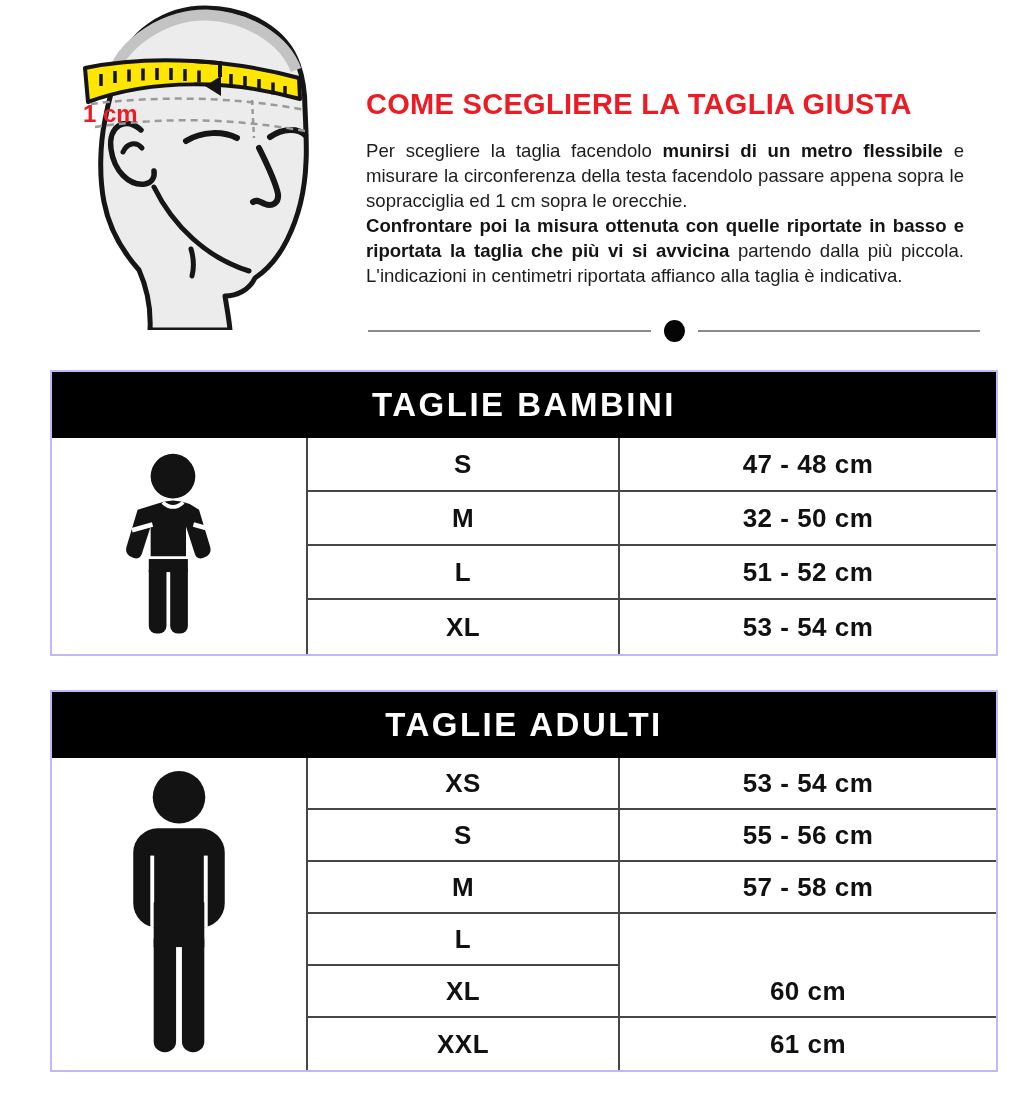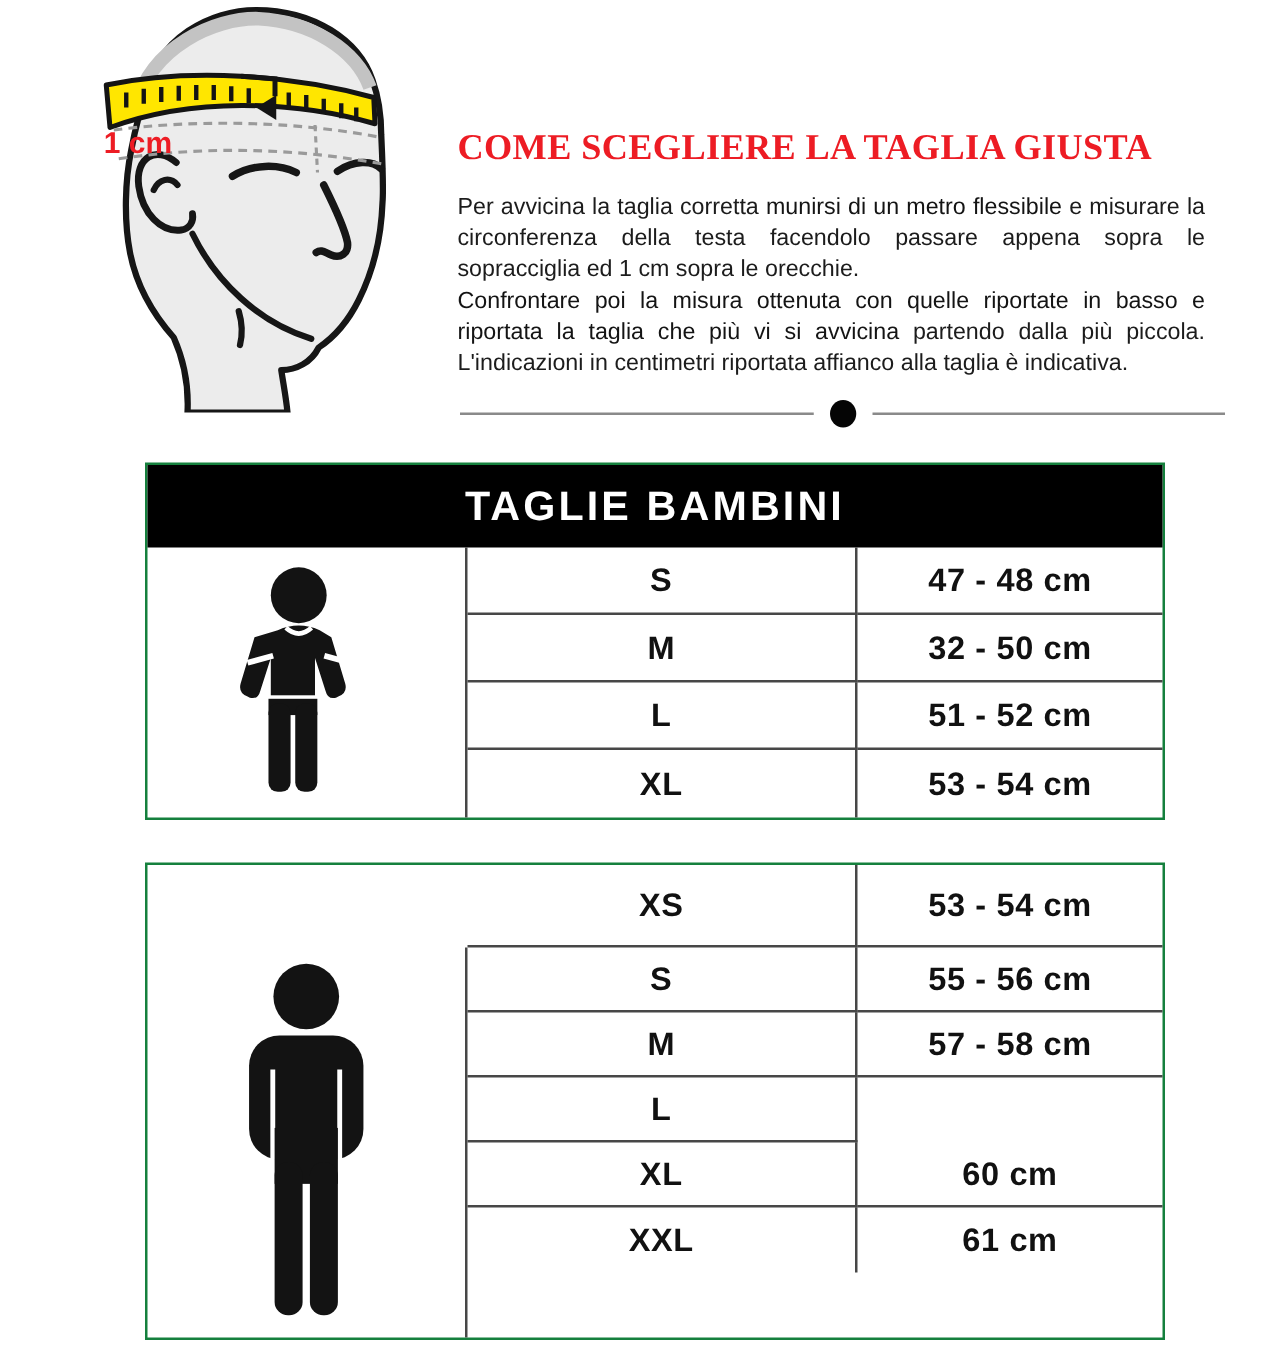--- a/index.html
+++ b/index.html
@@ -5,47 +5,46 @@
   * { box-sizing: border-box; }
   html, body { margin: 0; padding: 0; background: #ffffff; }
   body { font-family: "Liberation Sans", sans-serif; }
   .page { width: 1024px; height: 1096px; background: #fff; overflow: hidden; padding-left: 24px; }
 
   
   .top { display: flex; height: 332px; padding-left: 28px; }
   .head-figure { width: 304px; flex: none; }
   .intro { flex: 1; padding: 84px 60px 0 10px; }
   .intro h1 {
-    margin: 18px 0 17px 0;
+    margin: 4px 0 17px 0;
     font-size: 29px;
     font-weight: bold;
     color: var(--accent, #ed1c24);
     letter-spacing: 0.3px;
     white-space: nowrap;
-    font-family: Liberation Serif, serif;
   }
   .intro p {
     margin: 0;
     font-size: 18.6px;
     line-height: 25px;
     text-align: justify;
     color: #1c1c1c;
   }
-  .intro strong { font-weight: normal; color: #141414; }
+  .intro strong { font-weight: bold; color: #141414; }
 
   
   .divider { display: flex; align-items: center; width: 612px; height: 22px; margin: -12px 0 0 344px; }
   .dline { flex: 1; height: 0; border-top: 2px solid #8a8a8a; }
   .ddot { width: 21px; height: 22px; border-radius: 50%; background: #050505; margin: 0 13px; flex: none; }
 
   
   .size-table {
-    width: 816px;
+    width: 948px;
     margin: 0 auto;
-    border: 2px solid #15803d;
+    border: 2px solid #c4b5fd;
     display: grid;
     grid-template-columns: 256px 312px 1fr;
     background: #fff;
   }
   .size-table.bambini { grid-template-rows: 66px repeat(4, 54px); margin-top: 28px; }
   .size-table.adulti  { grid-template-rows: 66px repeat(6, 52px); margin-top: 34px; }
   .st-header {
     grid-column: 1 / -1;
     background: var(--bar, #000);
     color: #ffffff;
@@ -112,21 +111,21 @@
         <path d="M38,104 C100,96 180,96 252,110" fill="none" stroke="#9a9a9a" stroke-width="2.5" stroke-dasharray="7 5"></path>
         <path d="M42,127 C110,117 180,118 252,131" fill="none" stroke="#9a9a9a" stroke-width="2.5" stroke-dasharray="7 5"></path>
         <path d="M199,100 L201,138" fill="none" stroke="#9a9a9a" stroke-width="2.5" stroke-dasharray="5 4"></path>
 
         <text x="30" y="122" font-size="24" class="accent-label">1 cm</text>
       </svg>
     </div>
 
     <div class="intro">
       <h1>COME SCEGLIERE LA TAGLIA GIUSTA</h1>
-      <p><span>Per avvicina la taglia corretta </span><strong>munirsi di un metro flessibile</strong><span> e misurare la circonferenza della testa facendolo passare appena sopra le sopracciglia ed 1 cm sopra le orecchie.</span></p>
+      <p><span>Per scegliere la taglia facendolo </span><strong>munirsi di un metro flessibile</strong><span> e misurare la circonferenza della testa facendolo passare appena sopra le sopracciglia ed 1 cm sopra le orecchie.</span></p>
       <p><strong>Confrontare poi la misura ottenuta con quelle riportate in basso e riportata la taglia che più vi si avvicina</strong><span> partendo dalla più piccola. L'indicazioni in centimetri riportata affianco alla taglia è indicativa.</span></p>
     </div>
   </section>
 
   <div class="divider">
     <span class="dline"></span>
     <span class="ddot"></span>
     <span class="dline"></span>
   </div>
 
@@ -151,20 +150,21 @@
     <div class="st-cell st-cm">47 - 48 cm</div>
     <div class="st-cell st-size">M</div>
     <div class="st-cell st-cm">32 - 50 cm</div>
     <div class="st-cell st-size">L</div>
     <div class="st-cell st-cm">51 - 52 cm</div>
     <div class="st-cell st-size last">XL</div>
     <div class="st-cell st-cm last">53 - 54 cm</div>
   </section>
 
   <section class="size-table adulti">
+    <header class="st-header">TAGLIE ADULTI</header>
 
     <div class="st-icon">
       <svg viewBox="0 0 150 300" width="146" height="292">
         <circle cx="75" cy="30" r="27" fill="#131313"></circle>
         <rect x="28" y="62" width="94" height="102" rx="25" fill="#131313"></rect>
         <rect x="45.5" y="90" width="4" height="74" fill="#ffffff"></rect>
         <rect x="100.5" y="90" width="4" height="74" fill="#ffffff"></rect>
         <rect x="49" y="138" width="52" height="46" fill="#131313"></rect>
         <rect x="49" y="166" width="23" height="126" rx="11" fill="#131313"></rect>
         <rect x="78" y="166" width="23" height="126" rx="11" fill="#131313"></rect>

